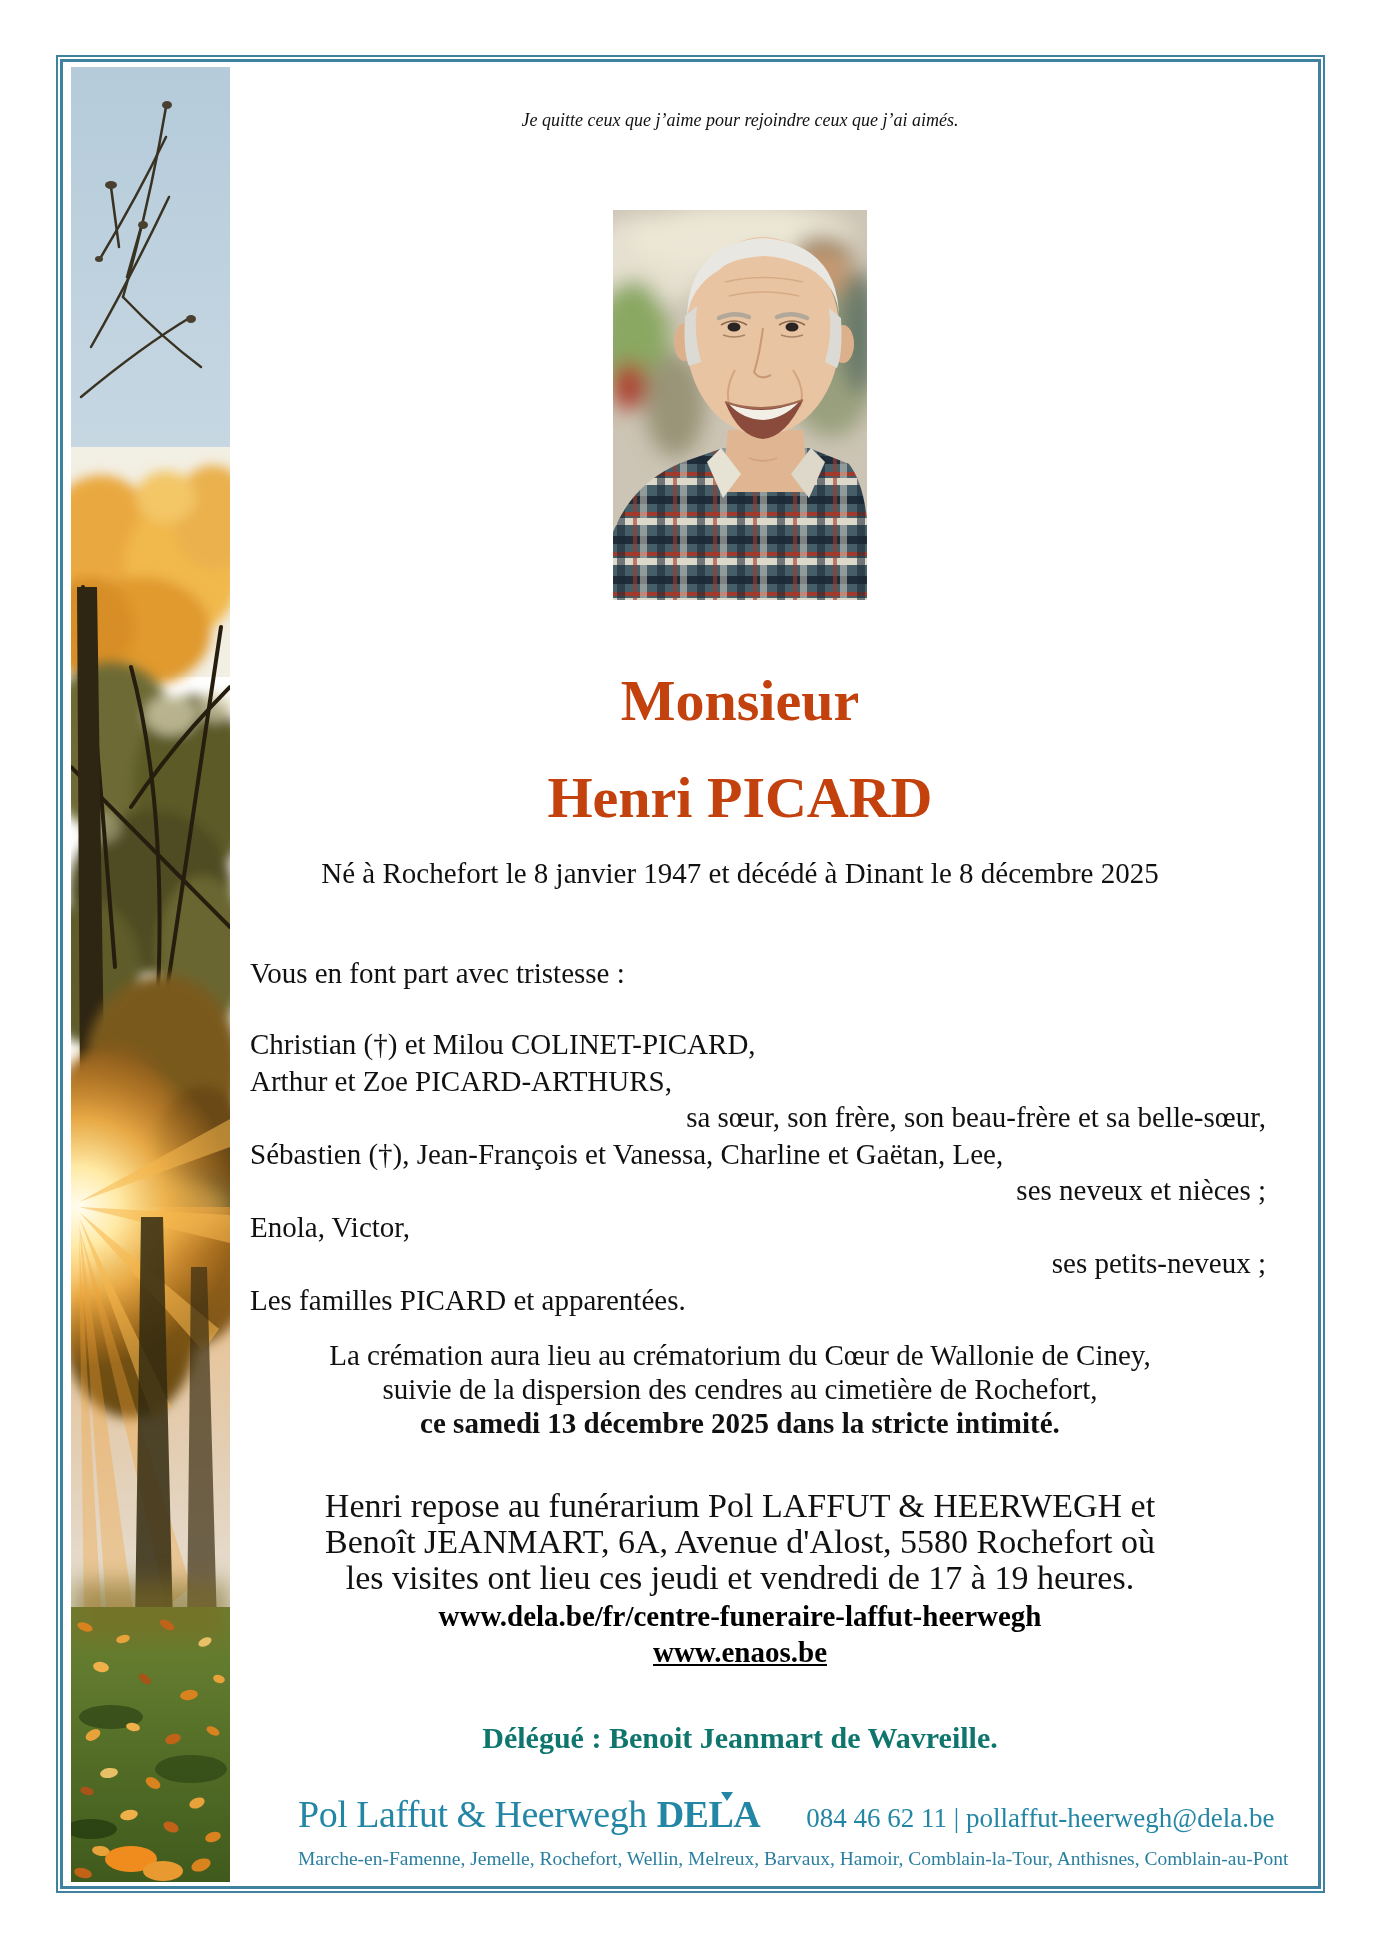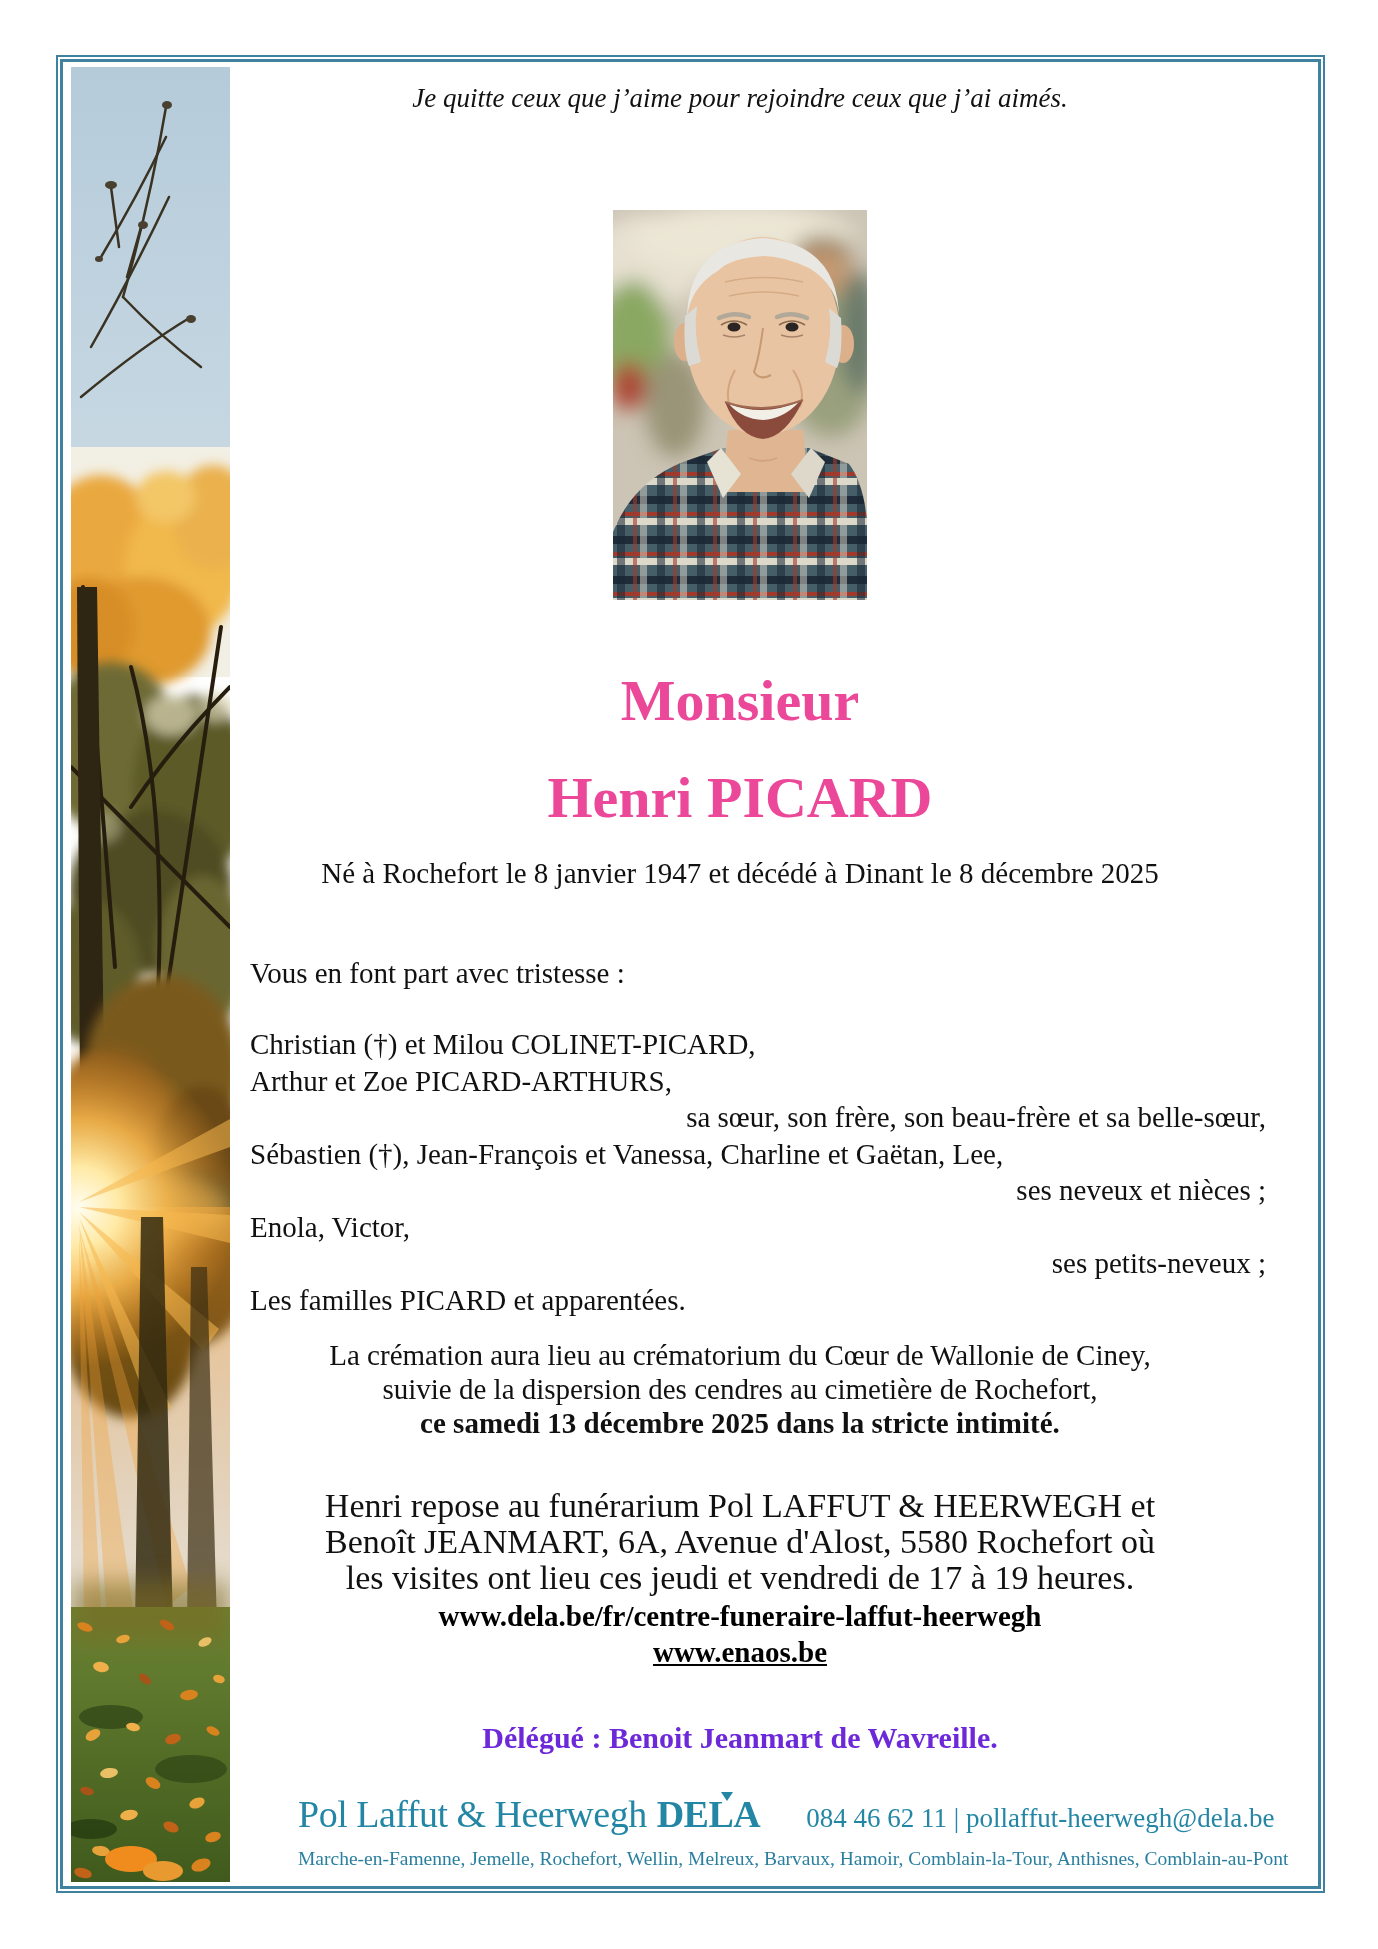--- a/index.html
+++ b/index.html
@@ -12,34 +12,34 @@
   .frame-outer{left:56px;top:55px;width:1265px;height:1834px;border:2px solid #3e82a0;}
   .frame-inner{position:absolute;inset:2px;border:3px solid #3e82a0;}
   
   .strip{left:71px;top:67px;width:159px;height:1815px;}
   .strip svg{display:block;}
   
   .portrait{left:613px;top:210px;width:254px;height:390px;}
   
   .center-col{left:225px;width:1030px;text-align:center;}
   .body-col{left:250px;width:1016px;text-align:left;}
-  .quote{top:80px;font-size:27px;font-style:italic;line-height:36px;}
-  .title-block{top:652px;font-size:58px;font-weight:bold;line-height:97px;color:#ec4899;}
+  .quote{top:102px;font-size:18px;font-style:italic;line-height:36px;}
+  .title-block{top:652px;font-size:58px;font-weight:bold;line-height:97px;color:#c2410c;}
   .life-dates{top:855px;font-size:29px;line-height:36px;}
   .intro{top:955px;font-size:29px;line-height:36px;}
   .family-block{top:1026px;font-size:29px;line-height:36.5px;}
   .fam-left{text-align:left;}
   .fam-right{text-align:right;}
   .ceremony-block{top:1338px;font-size:29px;line-height:34px;}
   .ceremony-block .bold-line{font-weight:bold;}
   .repose-block{top:1488px;font-size:34px;line-height:36px;font-weight:normal;}
   .condolences-block{top:1598px;font-size:29px;line-height:36px;font-weight:bold;}
   .condolence-link{color:#000000;text-decoration:none;display:block;}
   .condolence-link.underlined{text-decoration:underline;}
-  .delegate-line{top:1721px;font-size:30px;font-weight:bold;color:#6d28d9;}
+  .delegate-line{top:1721px;font-size:30px;font-weight:bold;color:#0f766e;}
   
   .footer-row{left:298px;top:1792px;width:960px;height:48px;white-space:nowrap;}
   .brand{font-size:38px;color:#2386a5;letter-spacing:-0.5px;}
   .brand-logo{position:relative;display:inline-block;margin-left:10px;font-weight:bold;}
   .dela-flag{position:absolute;left:62%;top:0px;width:0;height:0;
     border-left:6px solid transparent;border-right:6px solid transparent;border-top:9px solid #2386a5;}
   .footer-contact{font-size:27px;color:#2386a5;margin-left:46px;}
   .footer-locations{left:298px;top:1848px;width:980px;font-size:19.5px;color:#2a7f9f;white-space:nowrap;}
 </style>
 </head>

